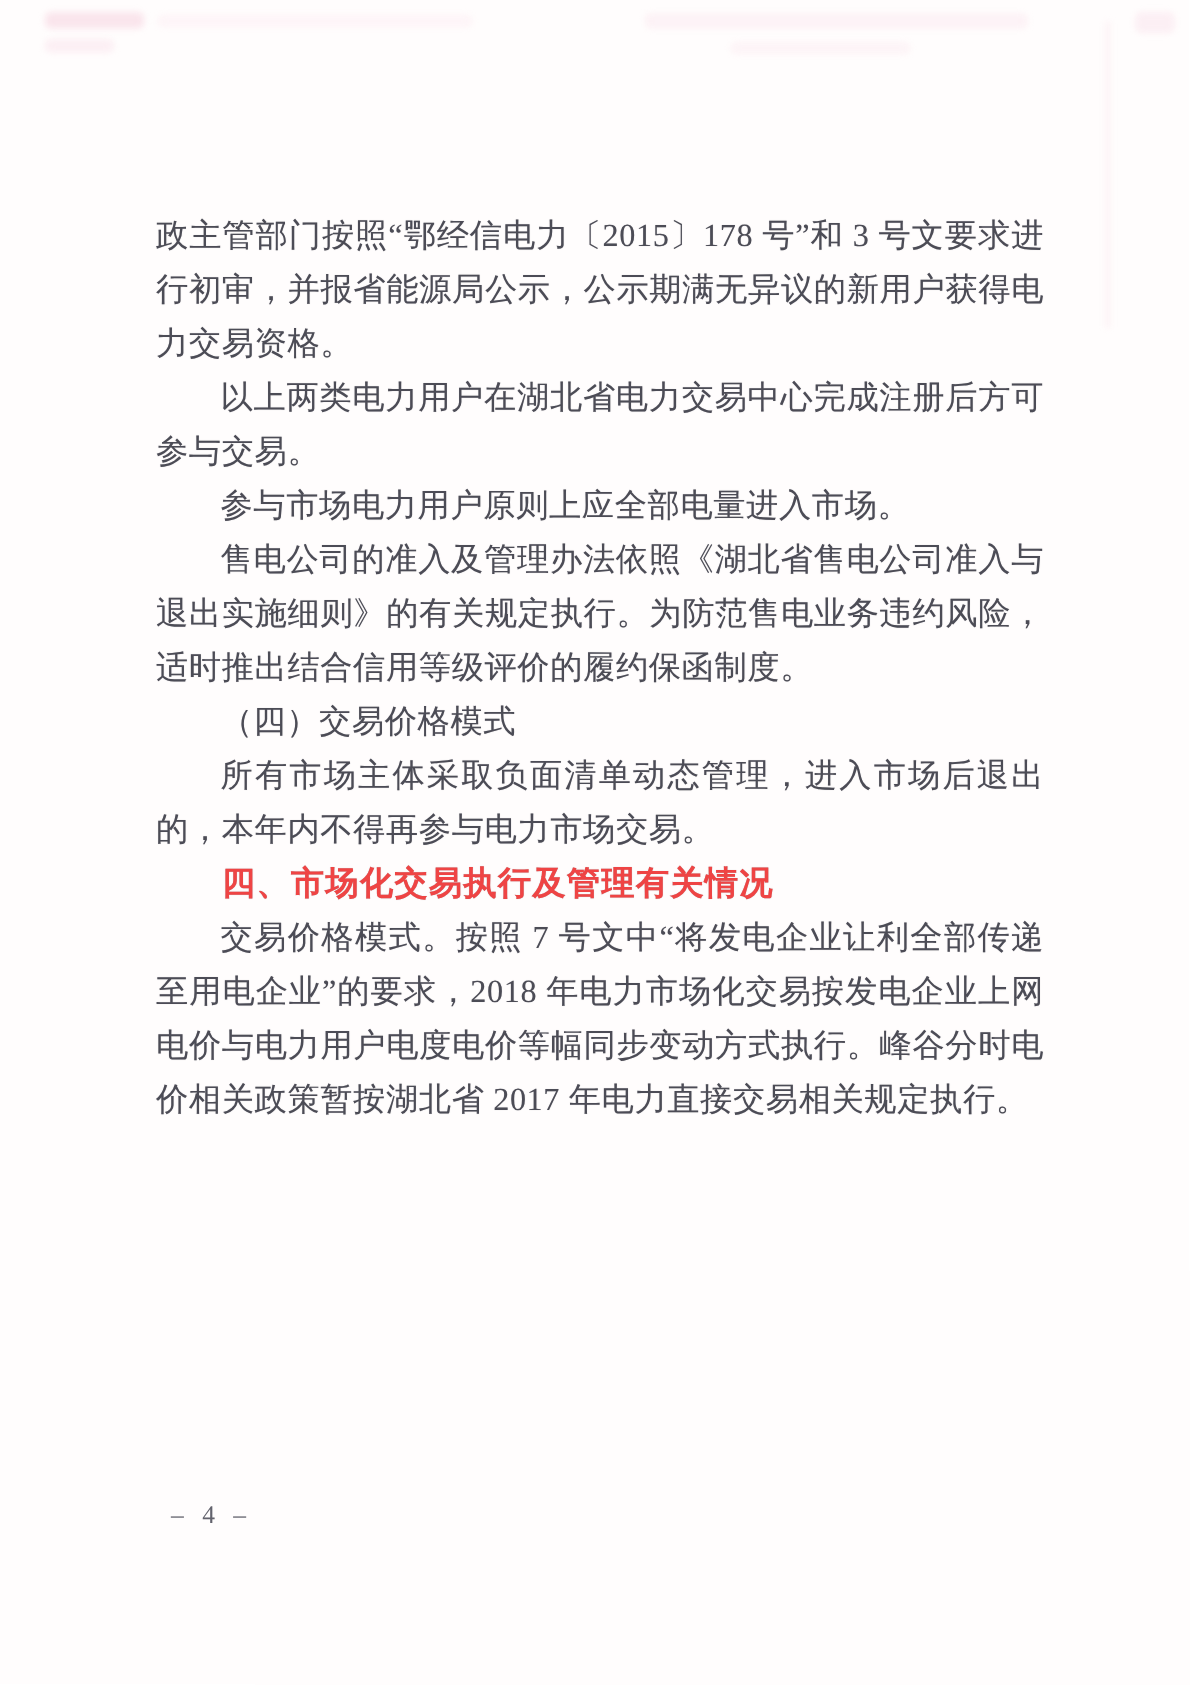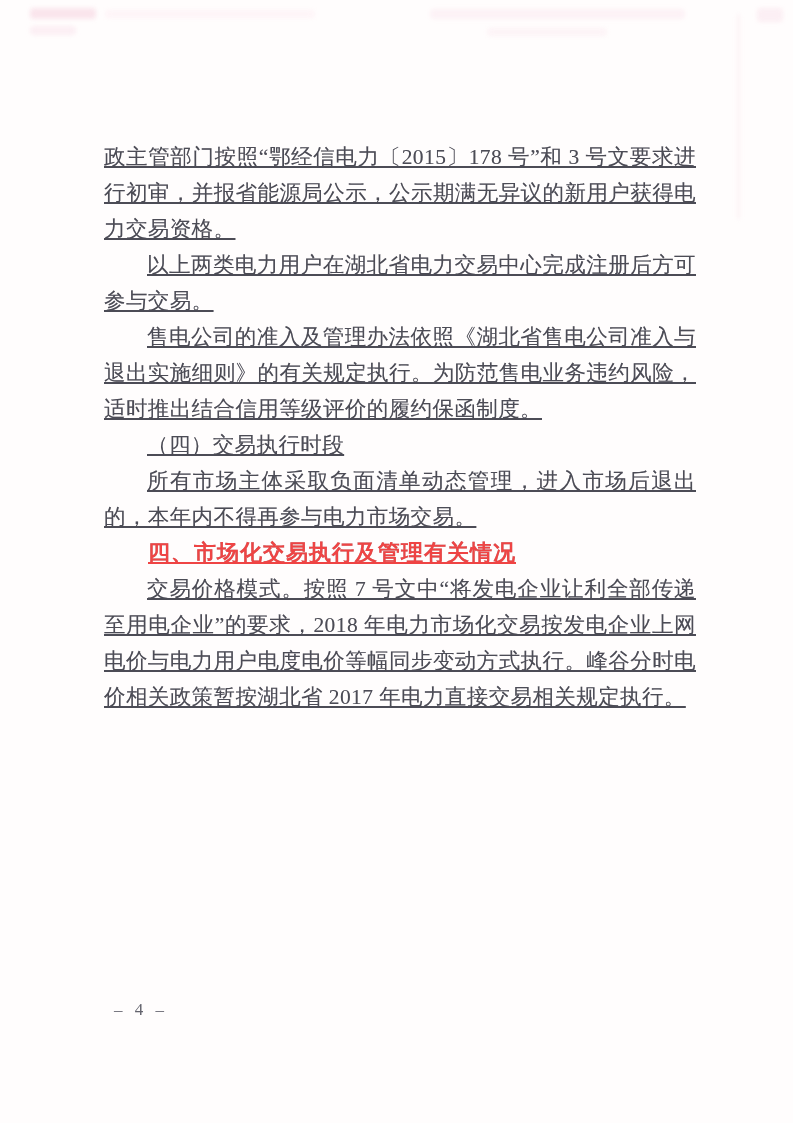--- a/index.html
+++ b/index.html
@@ -38,21 +38,20 @@
     color: #4c4c56;
     font-size: 21.5px;
     line-height: 36px;
     letter-spacing: 0.4px;
     text-align: justify;
     text-shadow: 0 0 0.6px rgba(76,76,86,0.35);
   }
   .content p {
     margin: 0;
     text-indent: 2em;
-    text-decoration: underline;
   }
   .content p.continuation {
     text-indent: 0;
   }
   .content p.heading {
     font-family: "Liberation Sans", "DejaVu Sans", sans-serif;
     font-weight: 700;
     color: #ef4444;
     font-size: 22px;
     letter-spacing: 1px;
@@ -78,22 +77,23 @@
   <div class="smudge s2"></div>
   <div class="smudge s3"></div>
   <div class="smudge s4"></div>
   <div class="smudge s5"></div>
   <div class="smudge s6"></div>
   <div class="smudge s7"></div>
 
   <div class="content">
     <p class="continuation">政主管部门按照“鄂经信电力〔2015〕178 号”和 3 号文要求进行初审，并报省能源局公示，公示期满无异议的新用户获得电力交易资格。</p>
     <p class="body">以上两类电力用户在湖北省电力交易中心完成注册后方可参与交易。</p>
+    <p class="body">参与市场电力用户原则上应全部电量进入市场。</p>
     <p class="body">售电公司的准入及管理办法依照《湖北省售电公司准入与退出实施细则》的有关规定执行。为防范售电业务违约风险，适时推出结合信用等级评价的履约保函制度。</p>
-    <p class="subheading">（四）交易执行时段</p>
+    <p class="subheading">（四）交易价格模式</p>
     <p class="body">所有市场主体采取负面清单动态管理，进入市场后退出的，本年内不得再参与电力市场交易。</p>
     <p class="heading">四、市场化交易执行及管理有关情况</p>
     <p class="body">交易价格模式。按照 7 号文中“将发电企业让利全部传递至用电企业”的要求，2018 年电力市场化交易按发电企业上网电价与电力用户电度电价等幅同步变动方式执行。峰谷分时电价相关政策暂按湖北省 2017 年电力直接交易相关规定执行。</p>
   </div>
 
   <div class="page-number">– 4 –</div>
 
 </div>
 
 </body></html>

